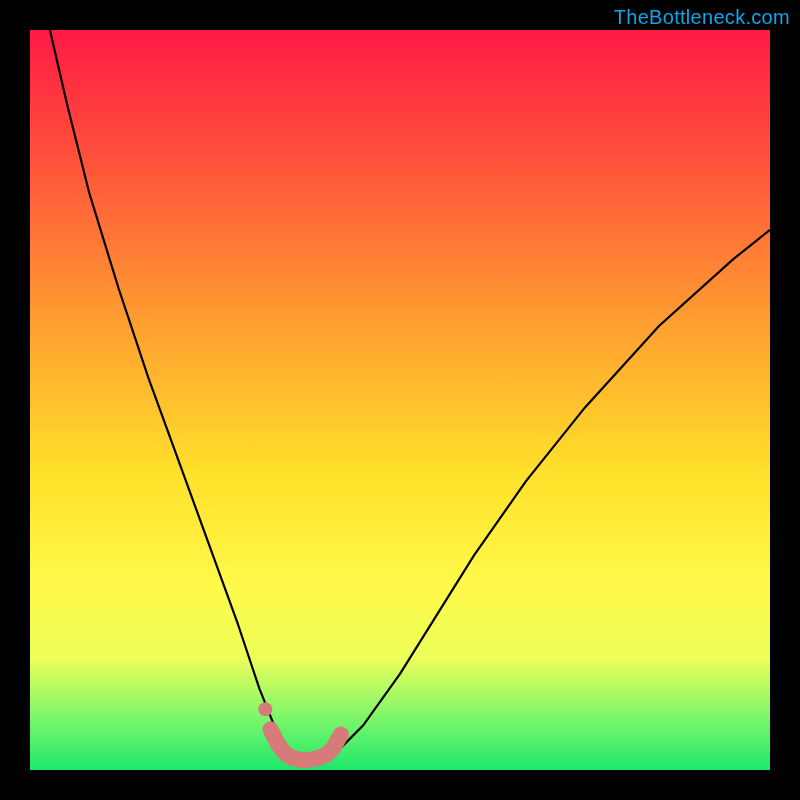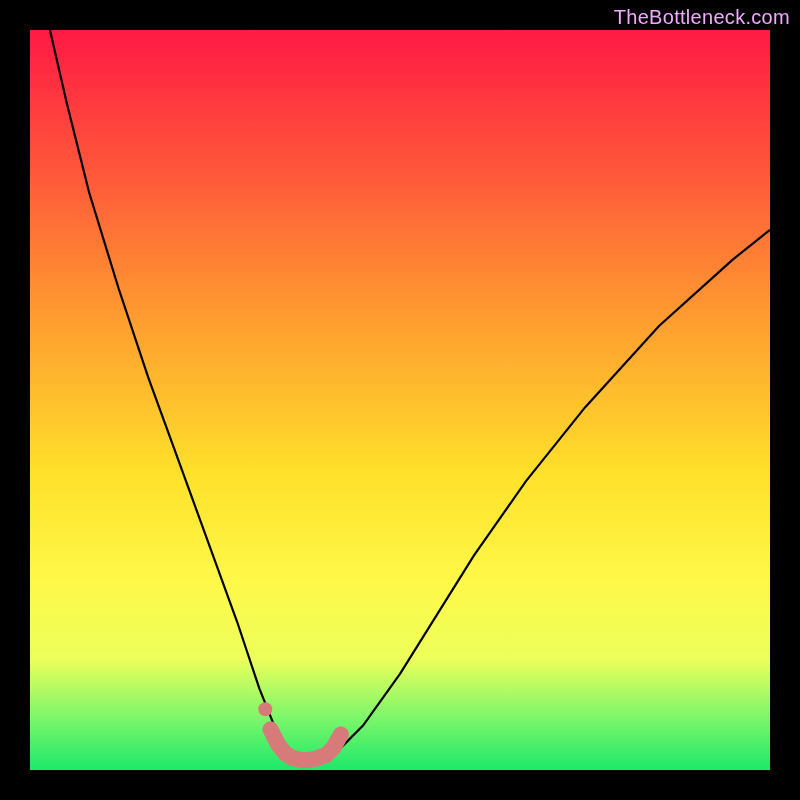--- a/index.html
+++ b/index.html
@@ -24,21 +24,21 @@
       #ffe12a 60%,
       #fff94a 75%,
       #ecff5a 85%,
       #7cf66b 93%,
       #1de86a 100%);
   }
   .watermark {
     position: absolute;
     top: 6px;
     right: 10px;
-    color: #f0abfc;
+    color: #0ea5e9;
     font-size: 20px;
     font-weight: 500;
     letter-spacing: 0.3px;
     z-index: 10;
     margin-left: 31px;
   }
   svg.curve {
     position: absolute;
     left: 0;
     top: 0;

